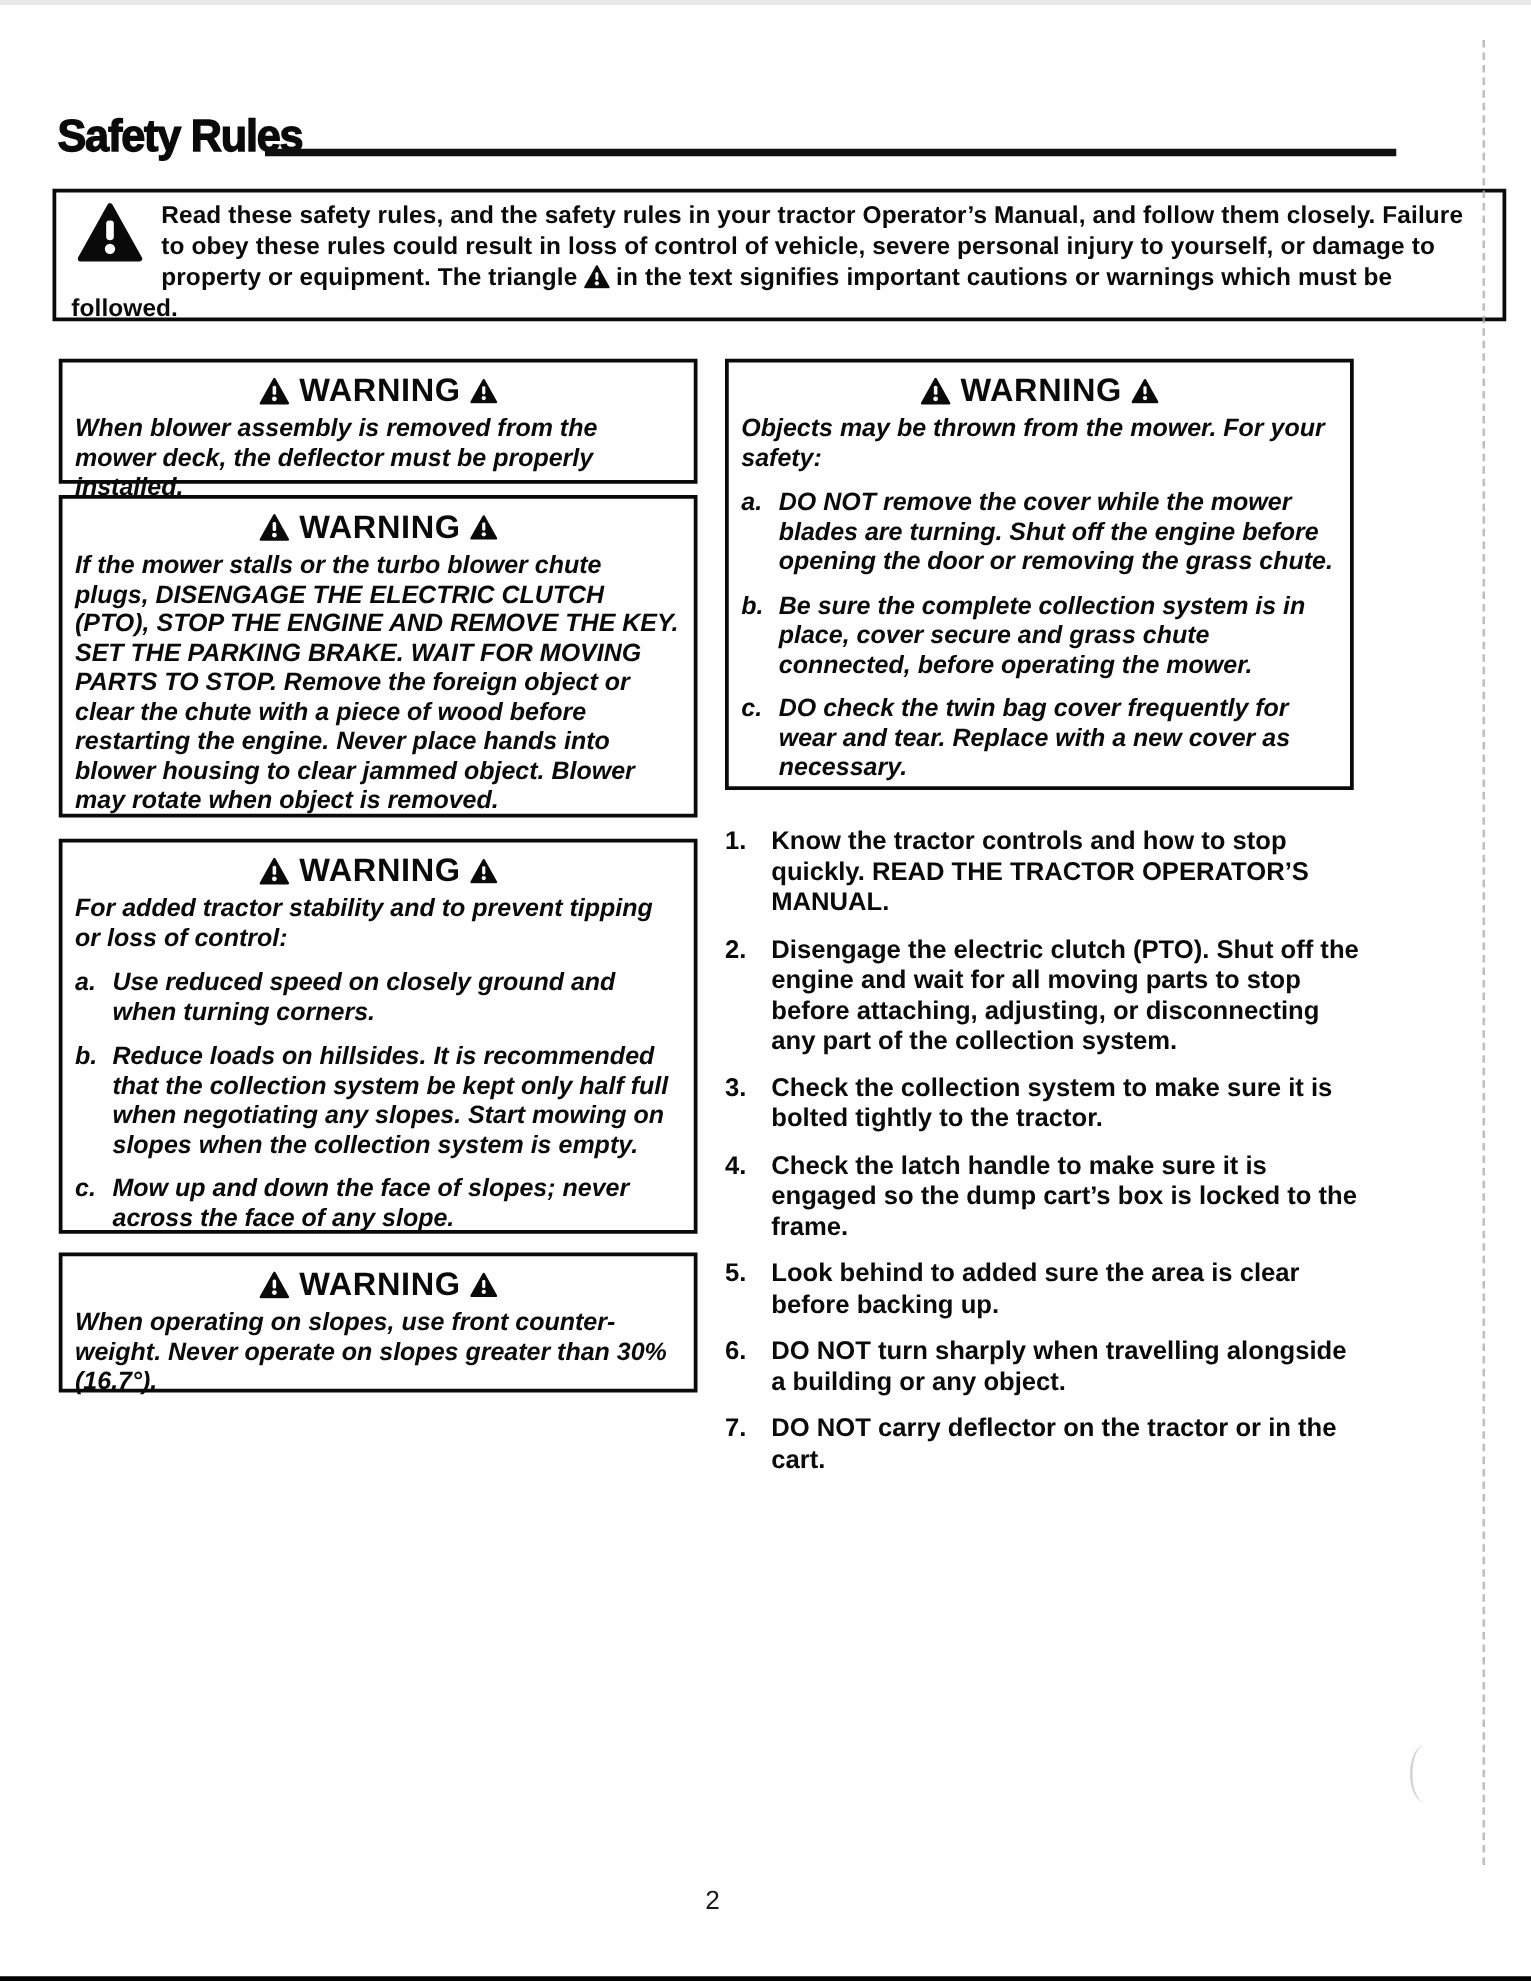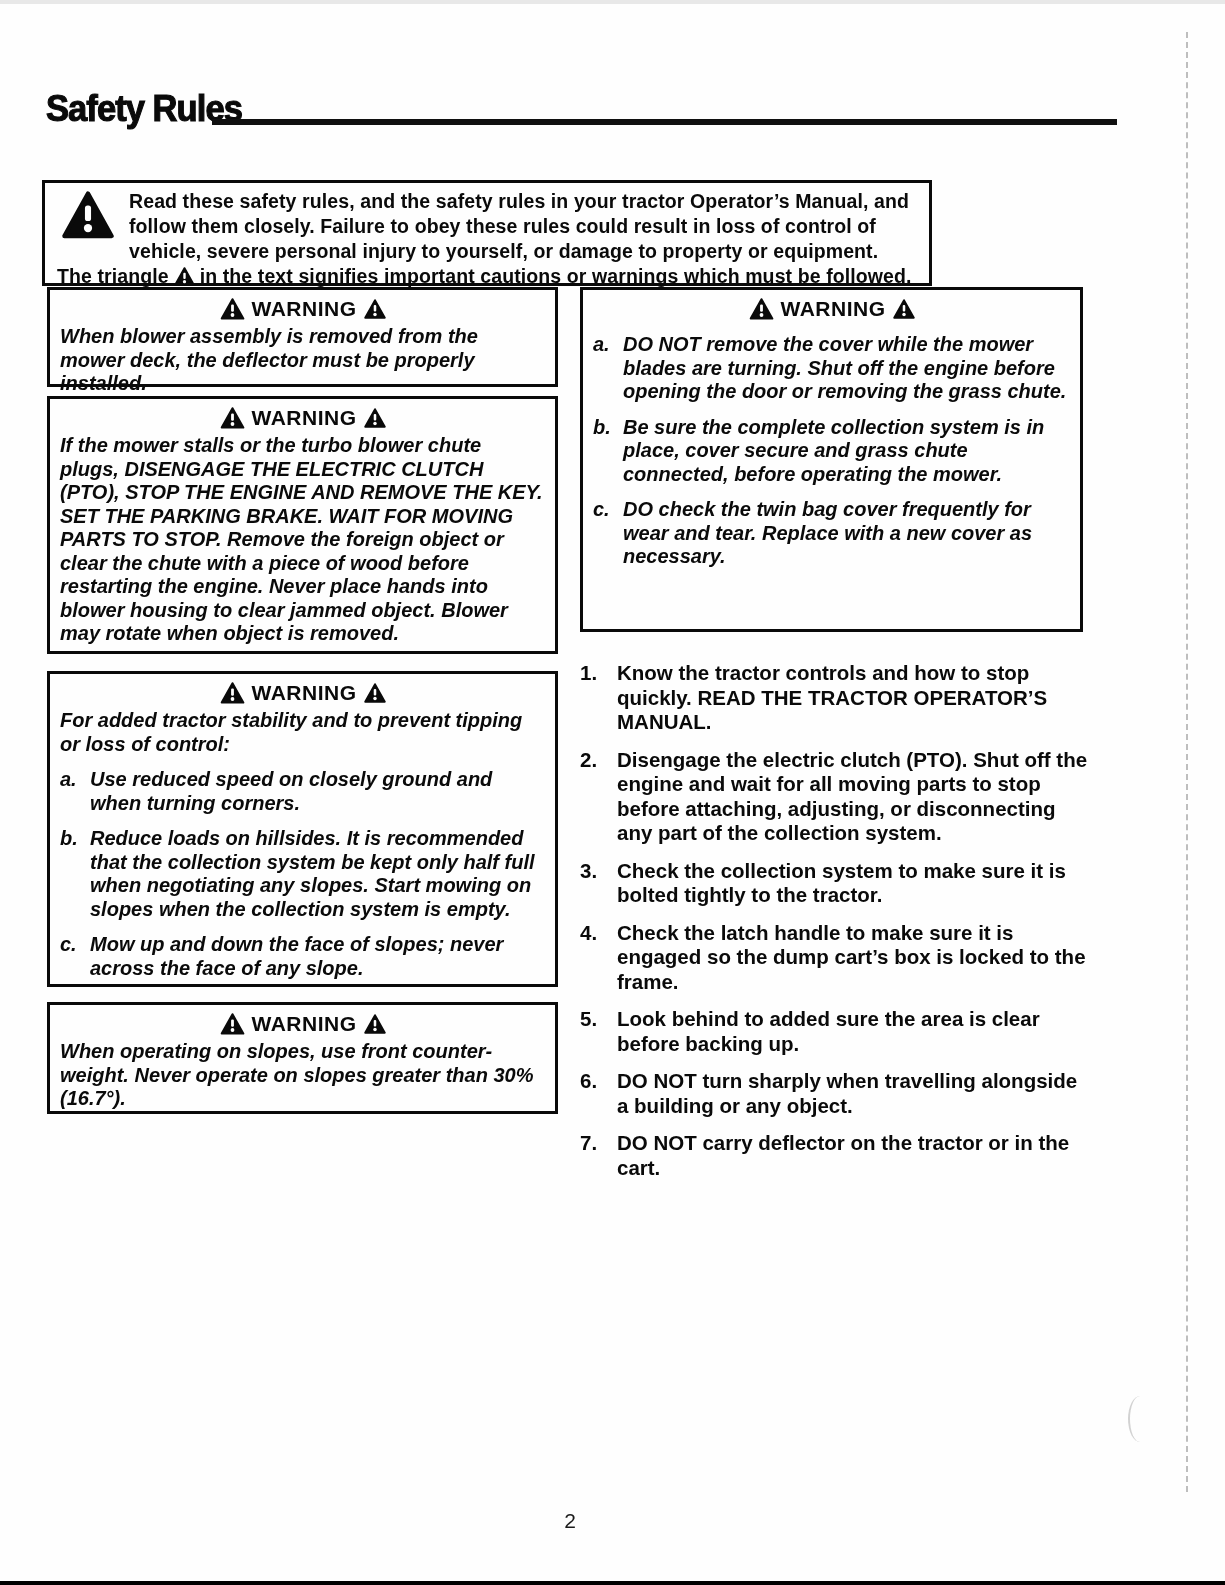--- a/index.html
+++ b/index.html
@@ -17,21 +17,21 @@
     font-size:36px; font-weight:bold; letter-spacing:-1px;
     -webkit-text-stroke:1.1px #0a0a0a;
     transform:scaleX(.96); transform-origin:left center;
     white-space:nowrap;
   }
   .title-rule {
     position:absolute; left:212px; top:115px;
     width:905px; height:6px; background:#101010;
   }
   .intro-box {
-    position:absolute; left:42px; top:176px; width:890px; height:106px;
+    position:absolute; left:42px; top:147px; width:1163px; height:106px;
     border:3px solid #0a0a0a; box-sizing:border-box;
     padding:6px 12px 6px 12px;
   }
   .intro-text {
     margin:0; font-size:19.5px; font-weight:bold; line-height:25px;
     letter-spacing:.1px;
   }
   .intro-icon { float:left; width:54px; height:48px; margin:2px 14px 2px 4px; }
   .intro-icon svg { width:54px; height:48px; display:block; }
   .inline-tri { display:inline-block; width:21px; height:19px; vertical-align:-3px; margin:0 5px; }
@@ -43,21 +43,21 @@
     padding:5px 10px 6px 10px;
   }
   .wb-l1 { left:47px; top:283px; width:511px; height:100px; }
   .wb-l2 { left:47px; top:392px; width:511px; height:258px; }
   .wb-l3 { left:47px; top:667px; width:511px; height:316px; }
   .wb-l4 { left:47px; top:998px; width:511px; height:112px; }
   .wb-r1 { left:580px; top:283px; width:503px; height:345px; }
 
   .warn-title {
     display:flex; justify-content:center; align-items:center;
-    gap:7px; font-size:21px; font-weight:bold; letter-spacing:.5px;
+    gap:7px; font-size:26px; font-weight:bold; letter-spacing:.5px;
     margin:2px 0 4px 0;
   }
   .warn-title .tri-lg svg { width:25px; height:22px; display:block; }
   .warn-title .tri-sm svg { width:22px; height:20px; display:block; }
 
   .box-body {
     font-size:20px; font-weight:bold; line-height:23.5px; letter-spacing:0;
     margin:0;
     font-style:italic;
   }
@@ -225,20 +225,21 @@
         </span>
       <span>WARNING</span>
       <span class="tri-sm">
           <svg viewBox="0 0 24 22">
             <path d="M12 1.2 L22.8 20.6 H1.2 Z" fill="#0a0a0a" stroke="#0a0a0a" stroke-width="2" stroke-linejoin="round"></path>
             <rect x="10.6" y="6.6" width="2.8" height="7.2" rx="1.2" fill="#fff"></rect>
             <circle cx="12" cy="17" r="1.9" fill="#fff"></circle>
           </svg>
         </span>
     </div>
+    <p class="box-body lead">Objects may be thrown from the mower. For your safety:</p>
     <div class="box-body abc-item">
       <span class="abc-label">a.</span>
       <span class="abc-text">DO NOT remove the cover while the mower blades are turning. Shut off the engine before opening the door or removing the grass chute.</span>
     </div>
     <div class="box-body abc-item">
       <span class="abc-label">b.</span>
       <span class="abc-text">Be sure the complete collection system is in place, cover secure and grass chute connected, before operating the mower.</span>
     </div>
     <div class="box-body abc-item">
       <span class="abc-label">c.</span>

